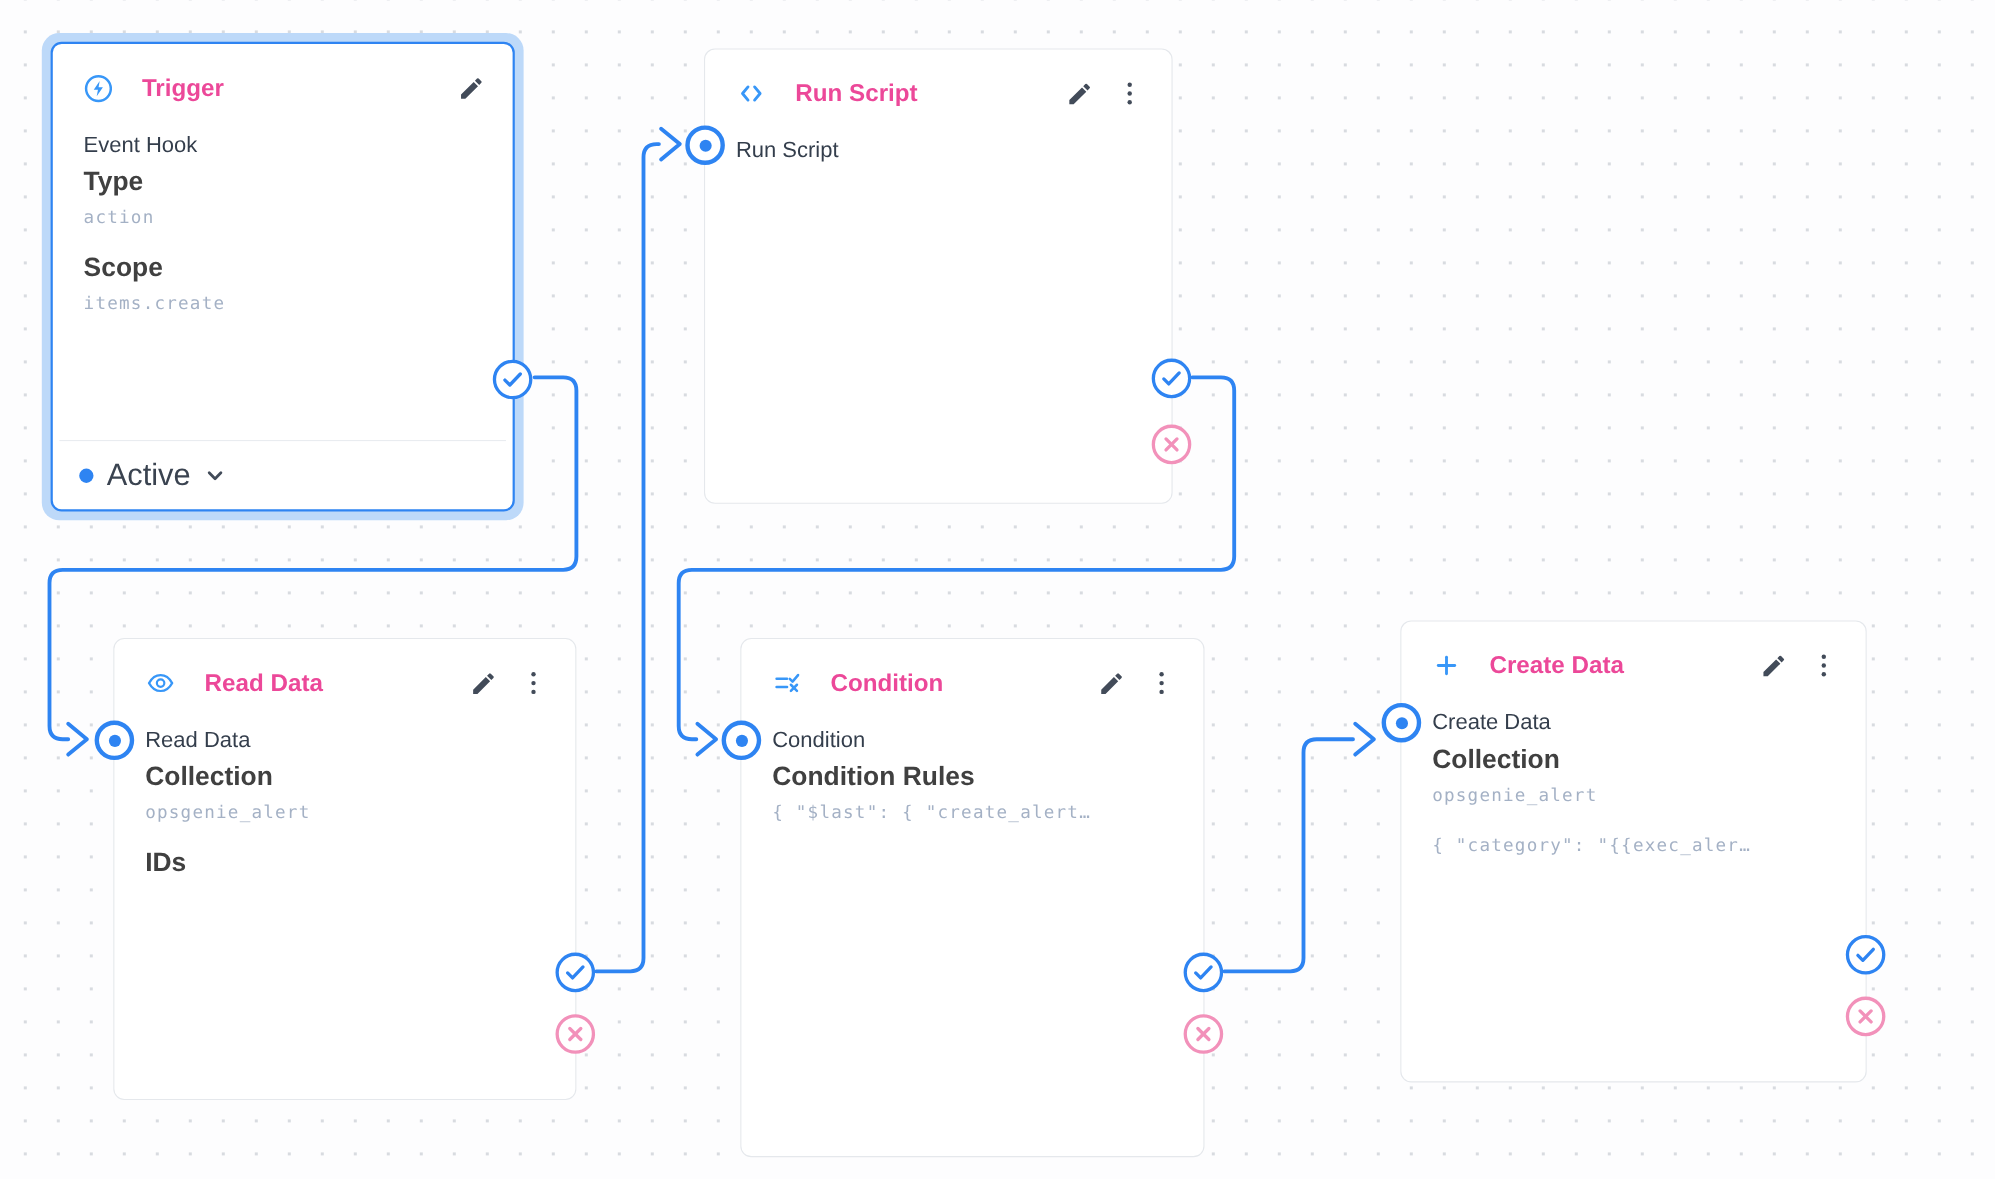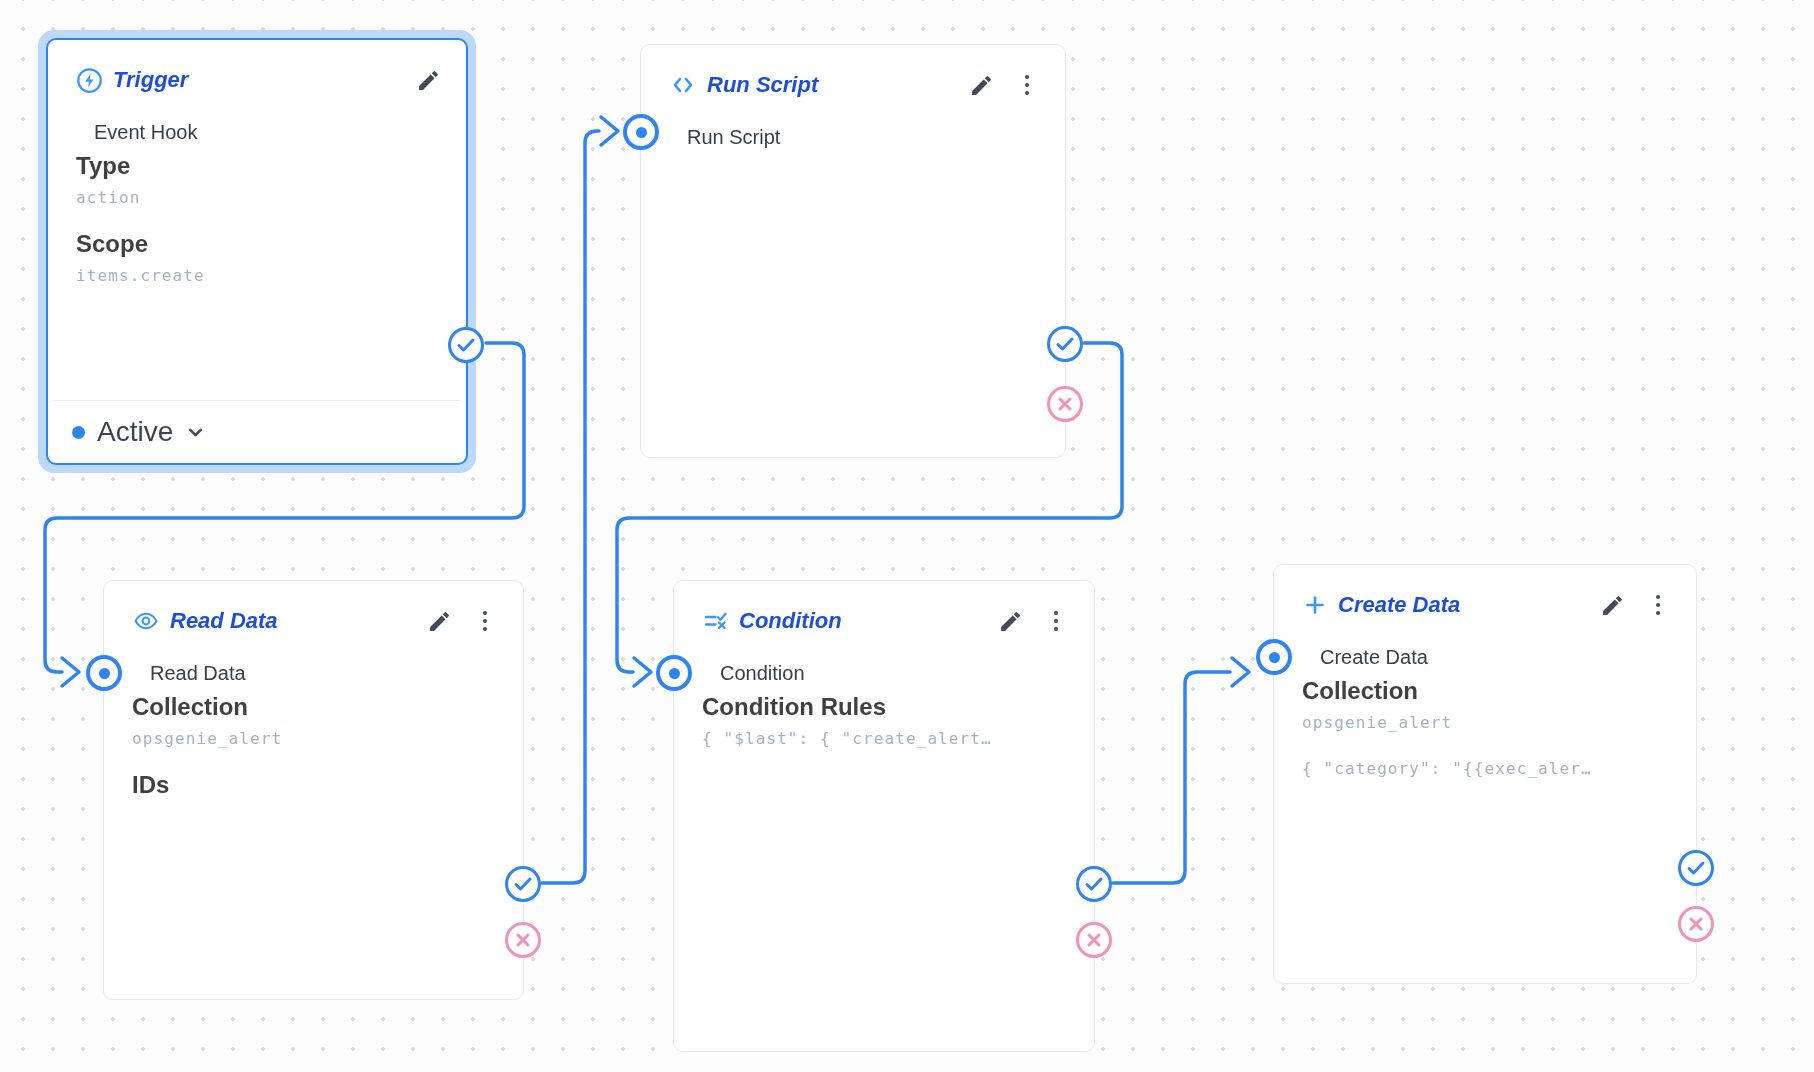--- a/index.html
+++ b/index.html
@@ -14,29 +14,29 @@
     font-family:"Liberation Sans",sans-serif;
   }
   svg.edges{position:absolute;left:0;top:0;z-index:1;}
   .edge{fill:none;stroke:#2e84f2;stroke-width:3.5;stroke-linecap:round;stroke-linejoin:round;}
 
   .node{position:absolute;background:#fff;border:1.5px solid #e5e8ec;border-radius:10px;box-sizing:border-box;z-index:2;}
   .halo{position:absolute;background:#bdd9f9;border-radius:16px;box-sizing:border-box;padding:8px;z-index:2;}
   .halo .node{position:relative;border:2.5px solid #2e84f2;width:100%;height:100%;}
 
   .node-head{display:flex;align-items:center;margin:22px 24px 0 28px;height:36px;}
-  .node-title{font-size:22px;font-weight:700;color:#1d4ed8;margin-left:10px;white-space:nowrap;font-style:italic;}
+  .node-title{font-size:22px;font-weight:700;color:#ec4899;margin-left:26px;white-space:nowrap;}
   .head-spacer{flex:1;}
   .icon-btn{width:28px;height:28px;display:flex;align-items:center;justify-content:center;cursor:pointer;}
   .icon-btn + .icon-btn{margin-left:18px;}
   .kebab{display:flex;flex-direction:column;justify-content:center;align-items:center;gap:3.5px;width:28px;height:28px;cursor:pointer;}
   .kebab i{width:4.5px;height:4.5px;border-radius:50%;background:#424b59;display:block;}
 
   .node-body{padding:0 28px;}
-  .name-row{margin-top:18px;line-height:32px;font-size:20px;color:#343e4c;margin-left:18px;}
+  .name-row{margin-top:18px;line-height:32px;font-size:20px;color:#343e4c;}
   .field{margin-top:2px;}
   .field + .field{margin-top:14px;}
   .field-label{line-height:32px;font-size:24px;font-weight:700;color:#404040;}
   .field-value{line-height:32px;font-size:16px;font-family:"DejaVu Sans Mono",monospace;letter-spacing:1.1px;color:#a4b1c5;white-space:nowrap;overflow:hidden;}
 
   .status-bar{position:absolute;left:6px;right:6px;bottom:0;height:62px;border-top:1.5px solid #e9ecf0;display:flex;align-items:center;padding-left:18px;cursor:pointer;}
   .status-dot{width:13px;height:13px;border-radius:50%;background:#2e84f2;margin-right:12px;}
   .status-label{font-size:28px;color:#3a4350;margin-right:14px;}
 
   .port{position:absolute;width:36px;height:36px;border-radius:50%;background:#fff;box-sizing:border-box;display:flex;align-items:center;justify-content:center;z-index:3;cursor:pointer;}

